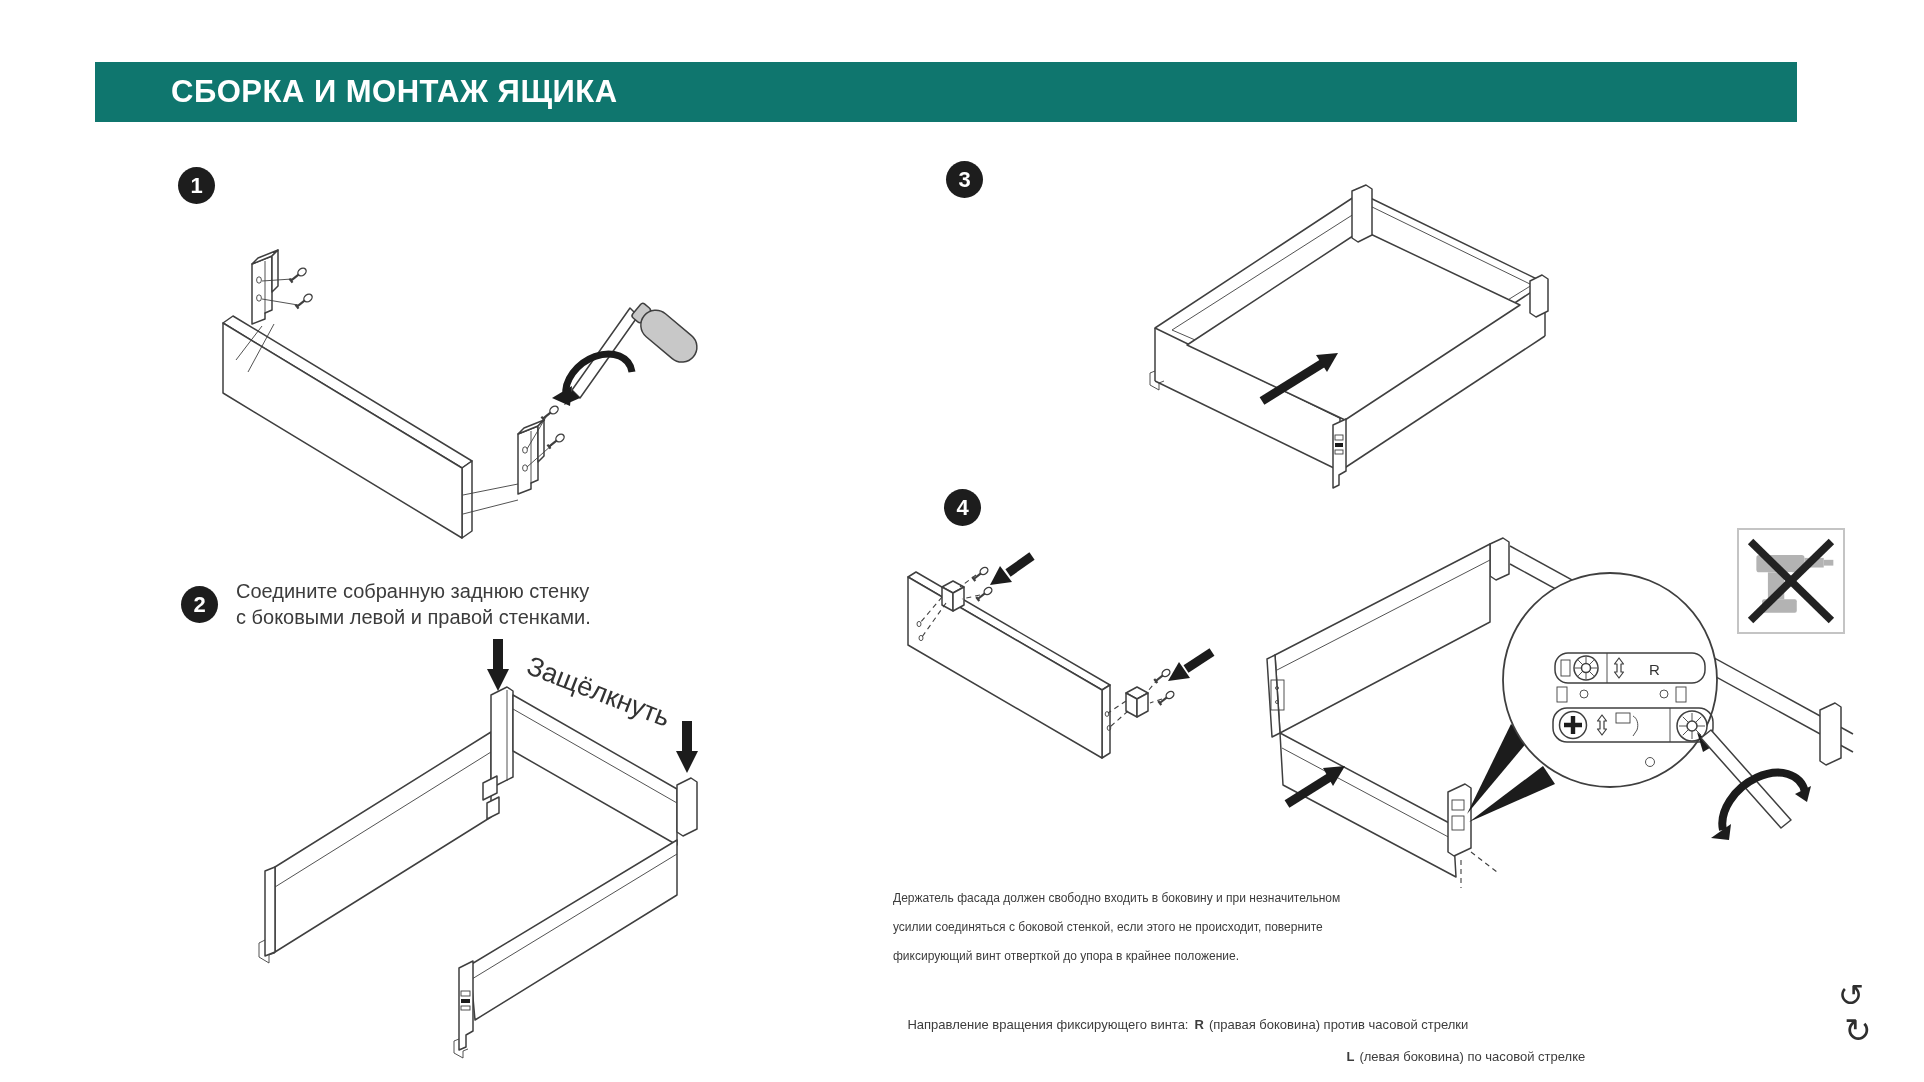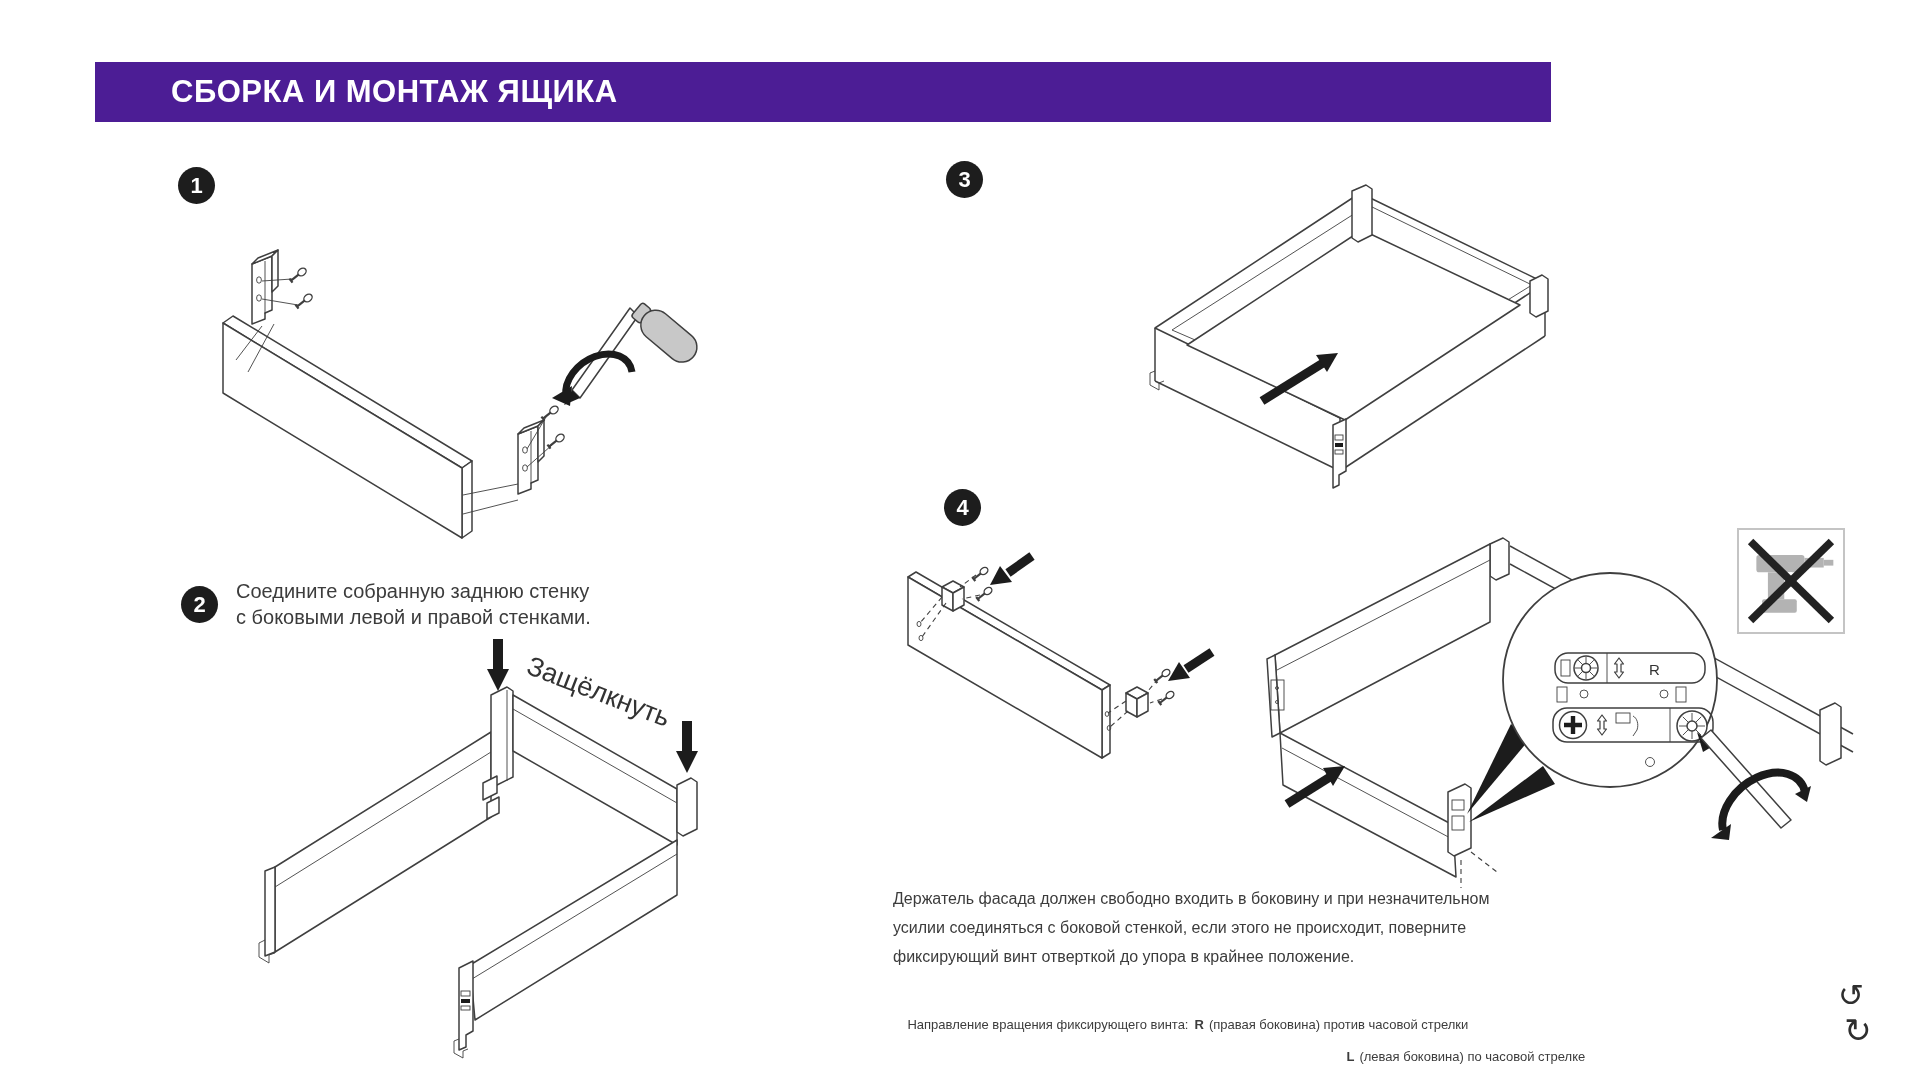--- a/index.html
+++ b/index.html
@@ -1,27 +1,27 @@
 <!DOCTYPE html>
 <html><head>
 <meta charset="utf-8">
 <style>
   html,body{margin:0;padding:0;background:#fff;}
   #page{position:relative;width:1924px;height:1082px;background:#ffffff;overflow:hidden;
         font-family:"Liberation Sans","DejaVu Sans",sans-serif;color:#3a3a3a;}
   
-  .header-bar{position:absolute;left:95px;top:62px;width:1456px;height:60px;background:#4c1d95;
+  .header-bar{position:absolute;left:95px;top:62px;width:1702px;height:60px;background:#0f766e;
               display:flex;align-items:center;}
   .header-title{color:#ffffff;font-size:31px;font-weight:bold;padding-left:76px;letter-spacing:.5px;}
   
   .badge{position:absolute;width:37px;height:37px;border-radius:50%;background:#1d1d1d;color:#fff;
          font-size:22px;font-weight:bold;display:flex;align-items:center;justify-content:center;}
   
   .steptext{position:absolute;font-size:20px;line-height:26px;white-space:pre;color:#3c3c3c;}
-  .notetext{position:absolute;font-size:16px;line-height:29px;white-space:pre;color:#3c3c3c;}
+  .notetext{position:absolute;font-size:12px;line-height:29px;white-space:pre;color:#3c3c3c;}
   .dirline{position:absolute;font-size:13px;line-height:26px;color:#3c3c3c;white-space:pre;}
   .dirline b{margin:0 5px 0 6px;}
   .dirline.second b{margin-left:0;}
   .rot-icon{position:absolute;font-family:"DejaVu Sans",sans-serif;font-size:31px;color:#2e2e2e;line-height:1;}
   
   .illus{position:absolute;}
   svg{display:block;overflow:visible;}
   .fw{fill:#ffffff;stroke:#3f3f3f;stroke-width:1.5;stroke-linejoin:round;}
   .metal{fill:#c8c8c8;stroke:#3f3f3f;stroke-width:1.5;}
   .ln{fill:none;stroke:#3f3f3f;stroke-width:1.5;}

